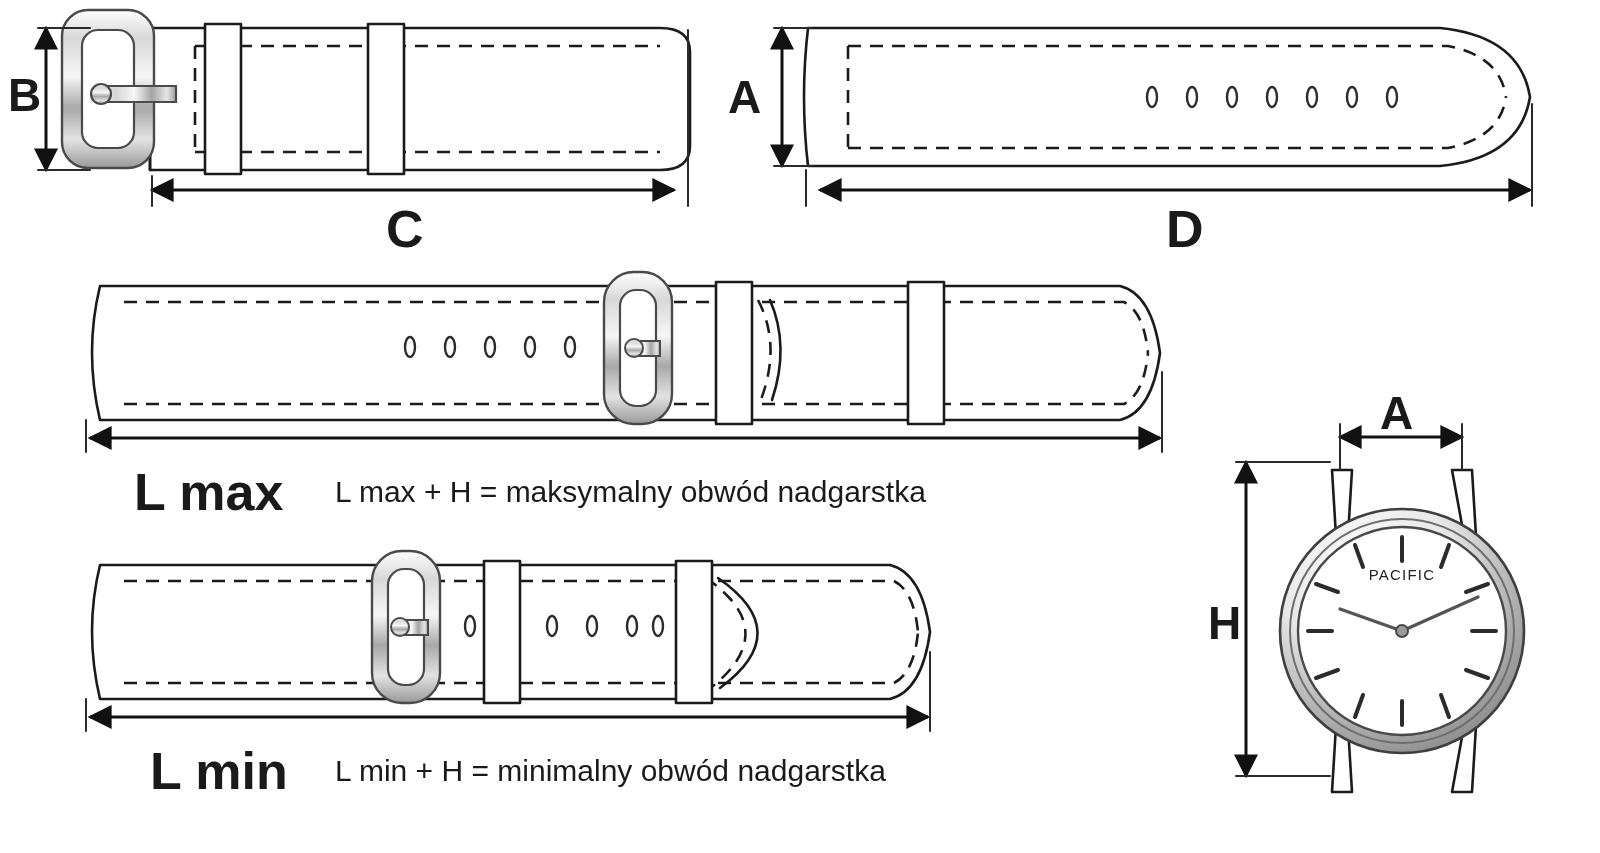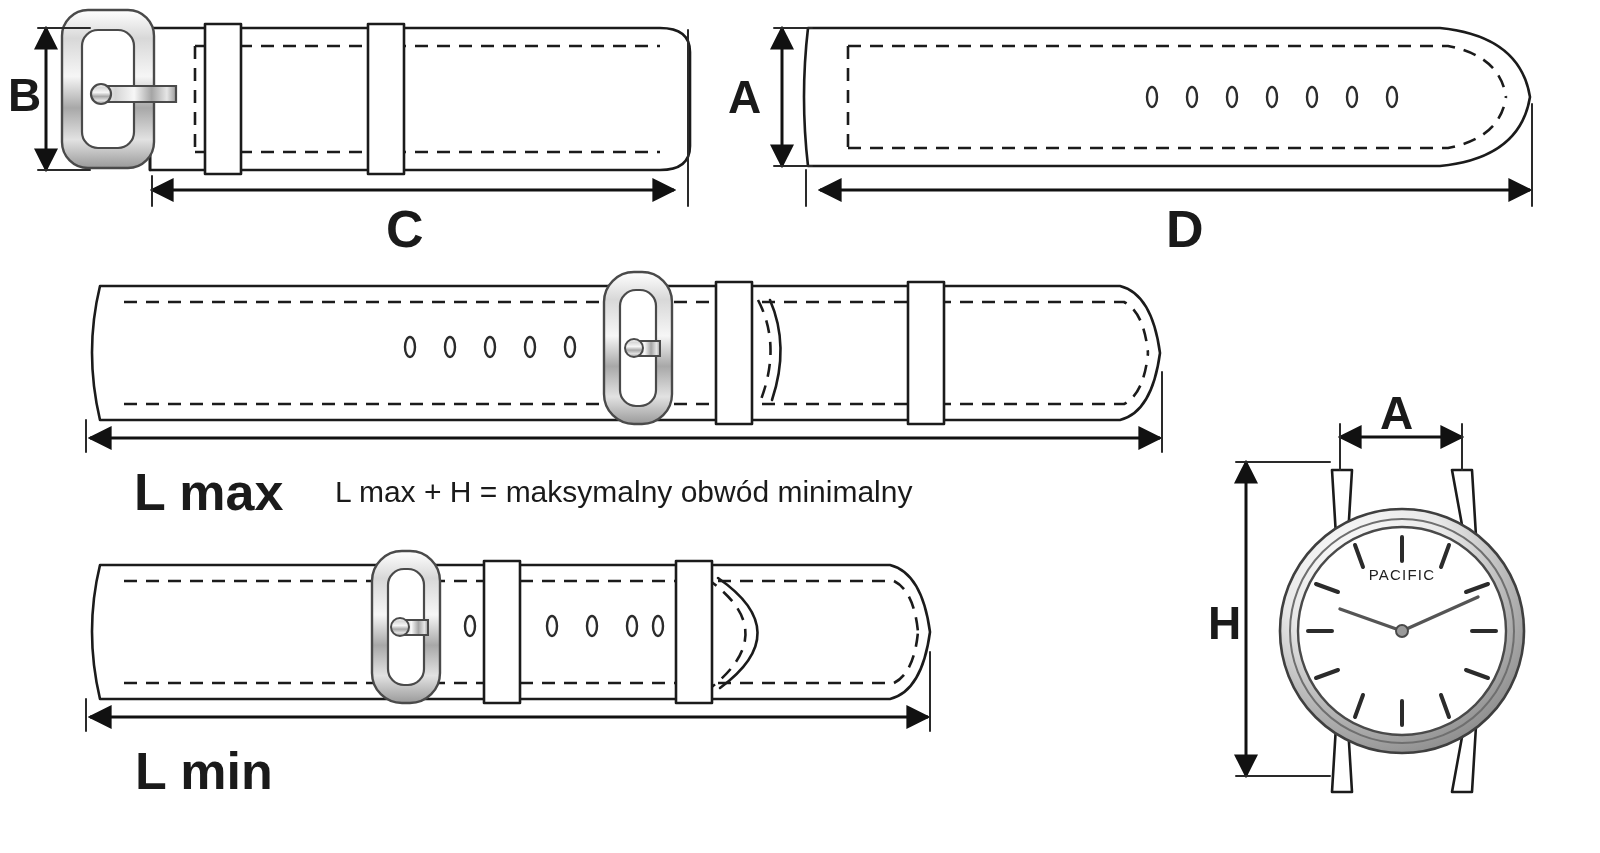--- a/index.html
+++ b/index.html
@@ -294,22 +294,23 @@
   <div class="lbl lbl-big" style="left:8px; top:72px;">B</div>
 
   <div class="lbl lbl-huge" style="left:386px; top:203px;">C</div>
 
   <div class="lbl lbl-big" style="left:728px; top:74px;">A</div>
 
   <div class="lbl lbl-huge" style="left:1166px; top:203px;">D</div>
 
   <div class="lbl lbl-huge" style="left:134px; top:466px;">L max</div>
 
-  <div class="lbl lbl-note" style="left:335px; top:477px;">L max + H  = maksymalny obwód minimalny</div>
-
-  <div class="lbl lbl-huge" style="left:135px; top:745px;">L min</div>
-
+  <div class="lbl lbl-note" style="left:335px; top:477px;">L max + H  = maksymalny obwód nadgarstka</div>
+
+  <div class="lbl lbl-huge" style="left:150px; top:745px;">L min</div>
+
+  <div class="lbl lbl-note" style="left:335px; top:756px;">L min + H  = minimalny obwód nadgarstka</div>
 
   <div class="lbl lbl-big" style="left:1380px; top:390px;">A</div>
 
   <div class="lbl lbl-big" style="left:1208px; top:600px;">H</div>
 
 </div>
 
 </body></html>

